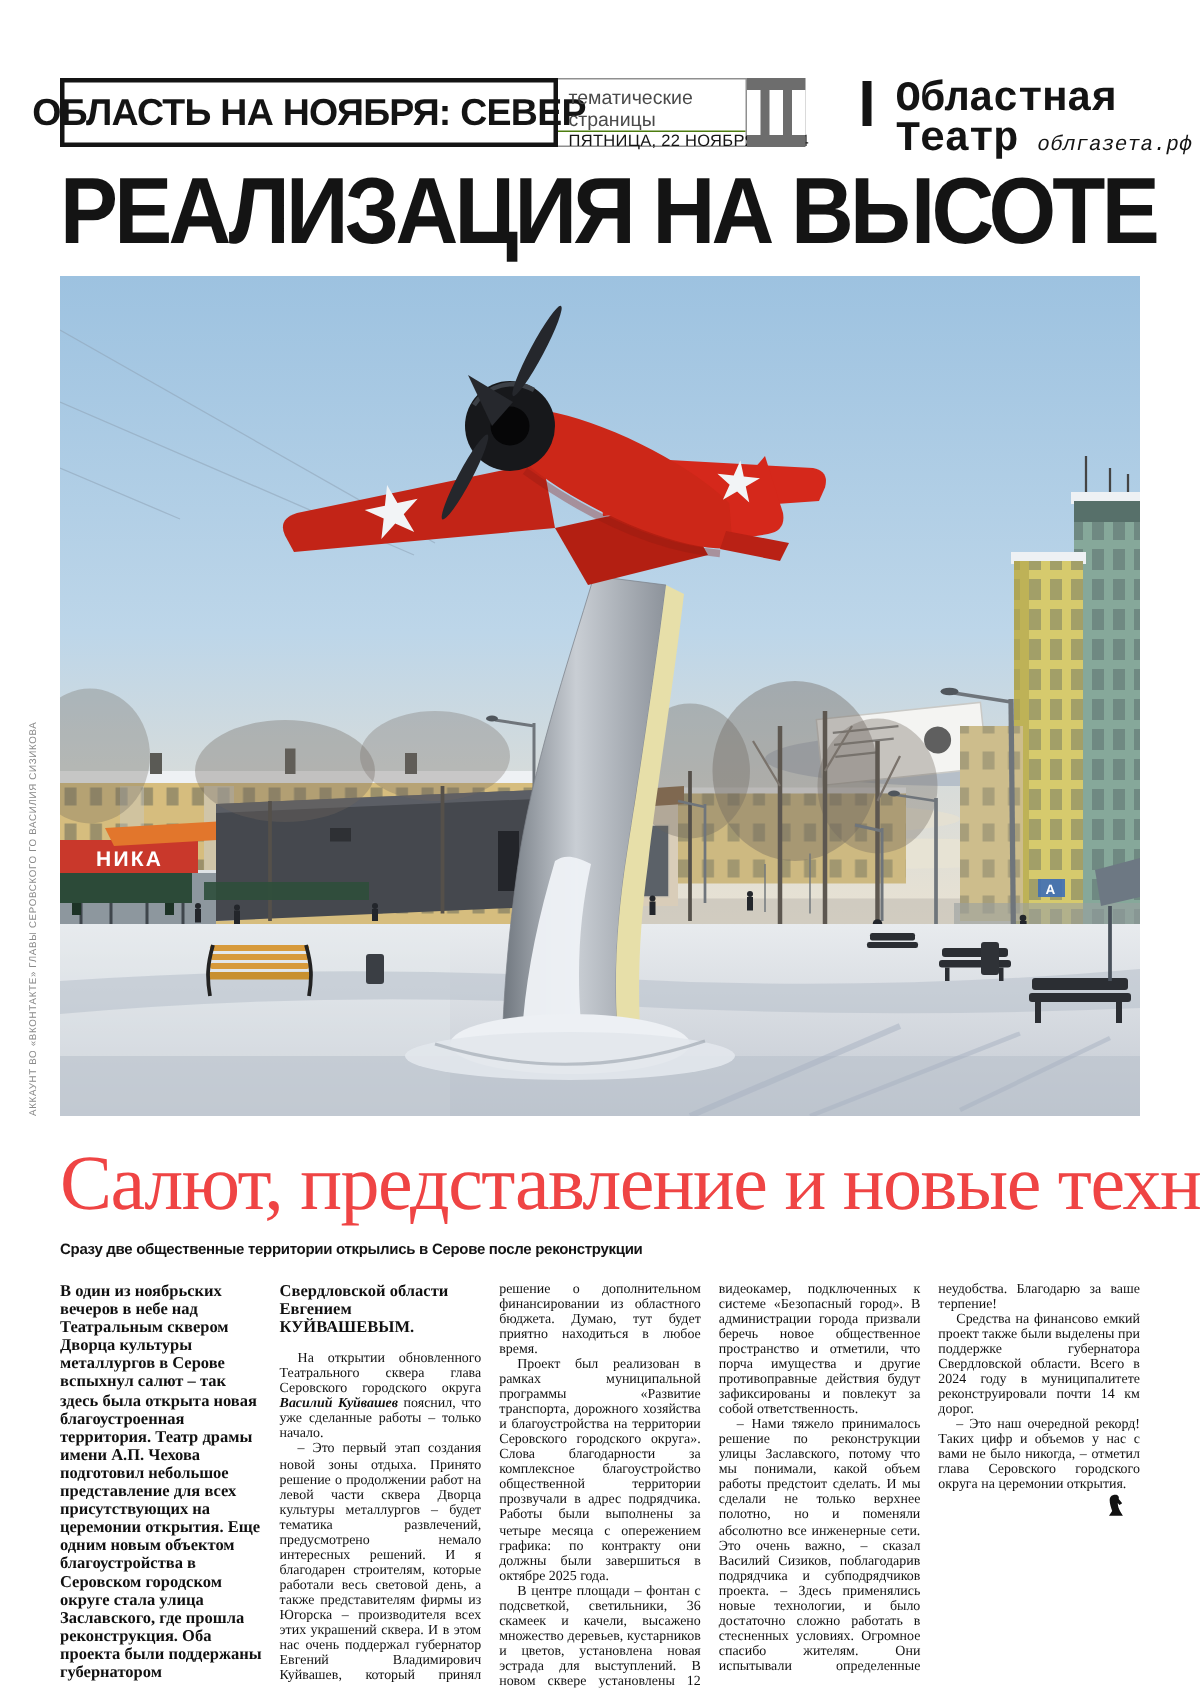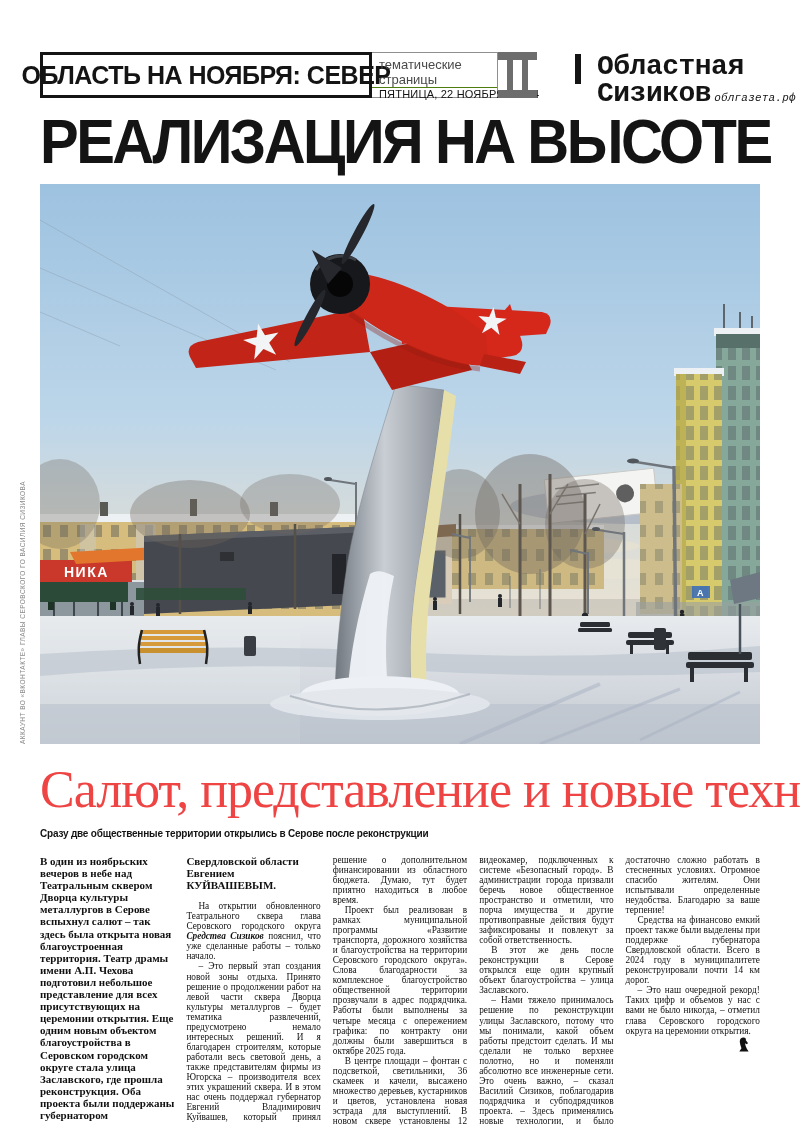--- a/index.html
+++ b/index.html
@@ -22,21 +22,21 @@
   }
   .section-title { font-weight:bold; font-size:25px; letter-spacing:-0.5px; white-space:nowrap; }
   .info-box { width:126px; border:1px solid #8f8f8f; border-left:none; display:flex; flex-direction:column; }
   .info-top { flex:0 0 17px; border-bottom:1px solid #4d7c0f; font-size:13px; color:#4a4a4a; padding:4px 0 0 7px; }
   .info-bottom { flex:1; display:flex; align-items:center; padding-left:7px; font-size:11px; letter-spacing:0.2px; white-space:nowrap; }
   .roman-block { width:62px; background:#6d6d6d; display:flex; align-items:center; justify-content:center; gap:6px; }
   .roman-block .bar { width:9px; height:30px; background:#ffffff; }
   .head-divider { width:6px; height:30px; background:#141414; margin-left:38px; margin-top:2px; flex:0 0 auto; }
   .masthead { margin-left:16px; font-family:Liberation Mono, monospace; font-weight:bold; line-height:0.98; padding-top:1px; white-space:nowrap; }
   .masthead .m1, .masthead .m2 { font-size:28px; letter-spacing:-0.5px; }
-  .masthead .site { font-size:11px; font-style:italic; font-weight:normal; letter-spacing:0.2px; margin-left:3px; }
+  .masthead .site { font-size:14px; font-style:italic; font-weight:normal; letter-spacing:0.2px; margin-left:13px; }
 
   
   .headline {
     margin:12px 0 0 0; font-size:58px; font-weight:bold;
     letter-spacing:-2.5px; line-height:1.0; white-space:nowrap;
     transform:scaleY(1.08); transform-origin:left top;
   }
 
   
   .photo { position:relative; width:720px; height:560px; margin-top:16px; }
@@ -85,21 +85,21 @@
       <div class="info-bottom">ПЯТНИЦА, 22 НОЯБРЯ / 2024</div>
     </div>
     <div class="roman-block" aria-label="III">
       <span class="bar"></span>
       <span class="bar"></span>
       <span class="bar"></span>
     </div>
     <div class="head-divider"></div>
     <div class="masthead">
       <div class="m1">Областная</div>
-      <div class="m2"><span>Сизиков</span><span class="site">облгазета.рф</span></div>
+      <div class="m2"><span>Театр</span><span class="site">облгазета.рф</span></div>
     </div>
   </header>
 
   <h1 class="headline">РЕАЛИЗАЦИЯ НА ВЫСОТЕ</h1>
 
   <figure class="photo" style="margin:16px 0 0 0;">
     <svg viewBox="0 0 720 560" preserveAspectRatio="none">
       <defs>
         <linearGradient id="gSky" x1="0" y1="0" x2="0" y2="1">
           <stop offset="0" stop-color="#9dc2e0"></stop>
@@ -327,25 +327,24 @@
       </g>
     </svg>
     <figcaption class="credit">АККАУНТ ВО «ВКОНТАКТЕ» ГЛАВЫ СЕРОВСКОГО ГО ВАСИЛИЯ СИЗИКОВА</figcaption>
   </figure>
 
   <h2 class="subhead">Салют, представление и новые технологии</h2>
   <p class="lead">Сразу две общественные территории открылись в Серове после реконструкции</p>
 
   <section class="article">
     <p class="intro">В один из ноябрьских вечеров в небе над Театральным сквером Дворца культуры металлургов в Серове вспыхнул салют – так здесь была открыта новая благоустроенная территория. Театр драмы имени А.П. Чехова подготовил небольшое представление для всех присутствующих на церемонии открытия. Еще одним новым объектом благоустройства в Серовском городском округе стала улица Заславского, где прошла реконструкция. Оба проекта были поддержаны губернатором Свердловской области Евгением КУЙВАШЕВЫМ.</p>
-    <p><span>На открытии обновленного Театрального сквера глава Серовского городского округа </span><span class="name">Средства Сизиков</span><span> пояснил, что уже сделанные работы – только начало.</span></p>
+    <p><span>На открытии обновленного Театрального сквера глава Серовского городского округа </span><span class="name">Василий Куйвашев</span><span> пояснил, что уже сделанные работы – только начало.</span></p>
     <p>– Это первый этап создания новой зоны отдыха. Принято решение о продолжении работ на левой части сквера Дворца культуры металлургов – будет тематика развлечений, предусмотрено немало интересных решений. И я благодарен строителям, которые работали весь световой день, а также представителям фирмы из Югорска – производителя всех этих украшений сквера. И в этом нас очень поддержал губернатор Евгений Владимирович Куйвашев, который принял решение о дополнительном финансировании из областного бюджета. Думаю, тут будет приятно находиться в любое время.</p>
     <p>Проект был реализован в рамках муниципальной программы «Развитие транспорта, дорожного хозяйства и благоустройства на территории Серовского городского округа». Слова благодарности за комплексное благоустройство общественной территории прозвучали в адрес подрядчика. Работы были выполнены за четыре месяца с опережением графика: по контракту они должны были завершиться в октябре 2025 года.</p>
     <p>В центре площади – фонтан с подсветкой, светильники, 36 скамеек и качели, высажено множество деревьев, кустарников и цветов, установлена новая эстрада для выступлений. В новом сквере установлены 12 видеокамер, подключенных к системе «Безопасный город». В администрации города призвали беречь новое общественное пространство и отметили, что порча имущества и другие противоправные действия будут зафиксированы и повлекут за собой ответственность.</p>
-    <p>В этот же день после реконструкции в Серове открылся еще один крупный объект благоустройства – улица Заславского.</p>
     <p>– Нами тяжело принималось решение по реконструкции улицы Заславского, потому что мы понимали, какой объем работы предстоит сделать. И мы сделали не только верхнее полотно, но и поменяли абсолютно все инженерные сети. Это очень важно, – сказал Василий Сизиков, поблагодарив подрядчика и субподрядчиков проекта. – Здесь применялись новые технологии, и было достаточно сложно работать в стесненных условиях. Огромное спасибо жителям. Они испытывали определенные неудобства. Благодарю за ваше терпение!</p>
     <p>Средства на финансово емкий проект также были выделены при поддержке губернатора Свердловской области. Всего в 2024 году в муниципалитете реконструировали почти 14 км дорог.</p>
     <p>– Это наш очередной рекорд! Таких цифр и объемов у нас с вами не было никогда, – отметил глава Серовского городского округа на церемонии открытия.</p>
     <div class="end-mark">
       <svg viewBox="0 0 14 16">
         <path d="M7,0 C9,0 10,1.5 9.5,3 L12,6 L10,7.2 L8.8,5.8 C8.8,8 9.6,10 10.6,12 L12.5,15 L2.5,15 L4.8,11.5 C3.8,8.5 3,6 3,4 C3,1.5 4.5,0 7,0 Z" fill="#111111"></path>
       </svg>
     </div>
   </section>
 

